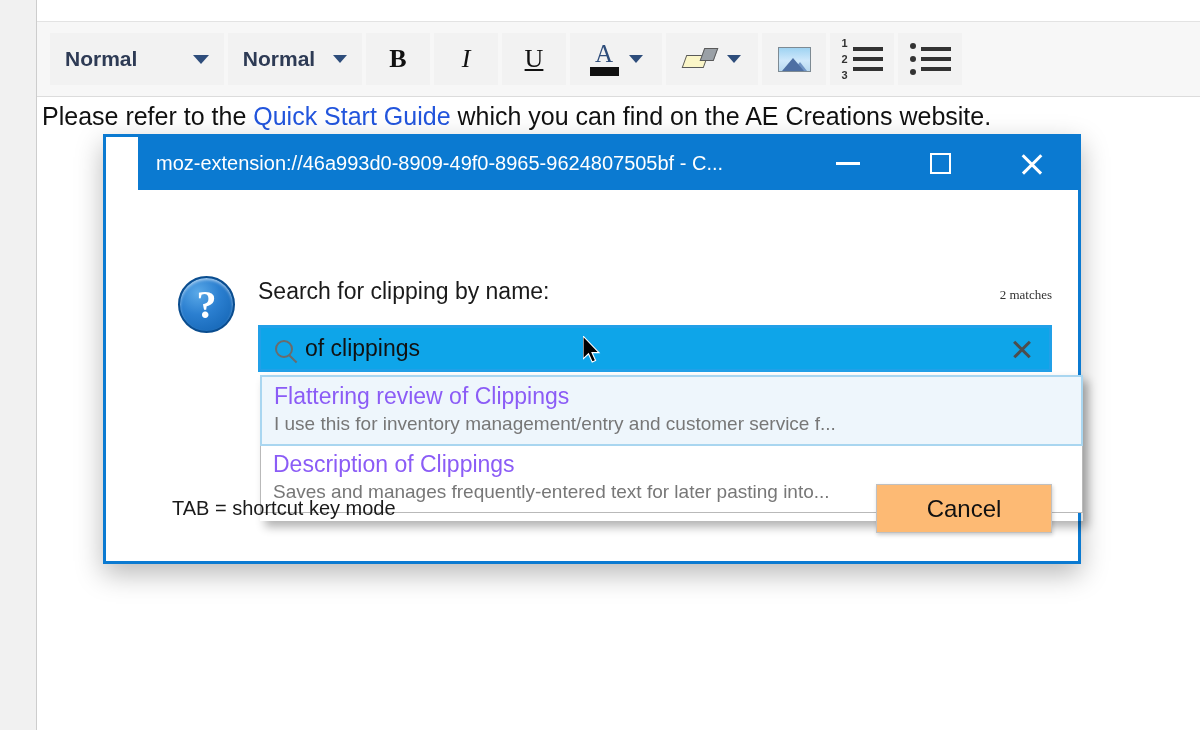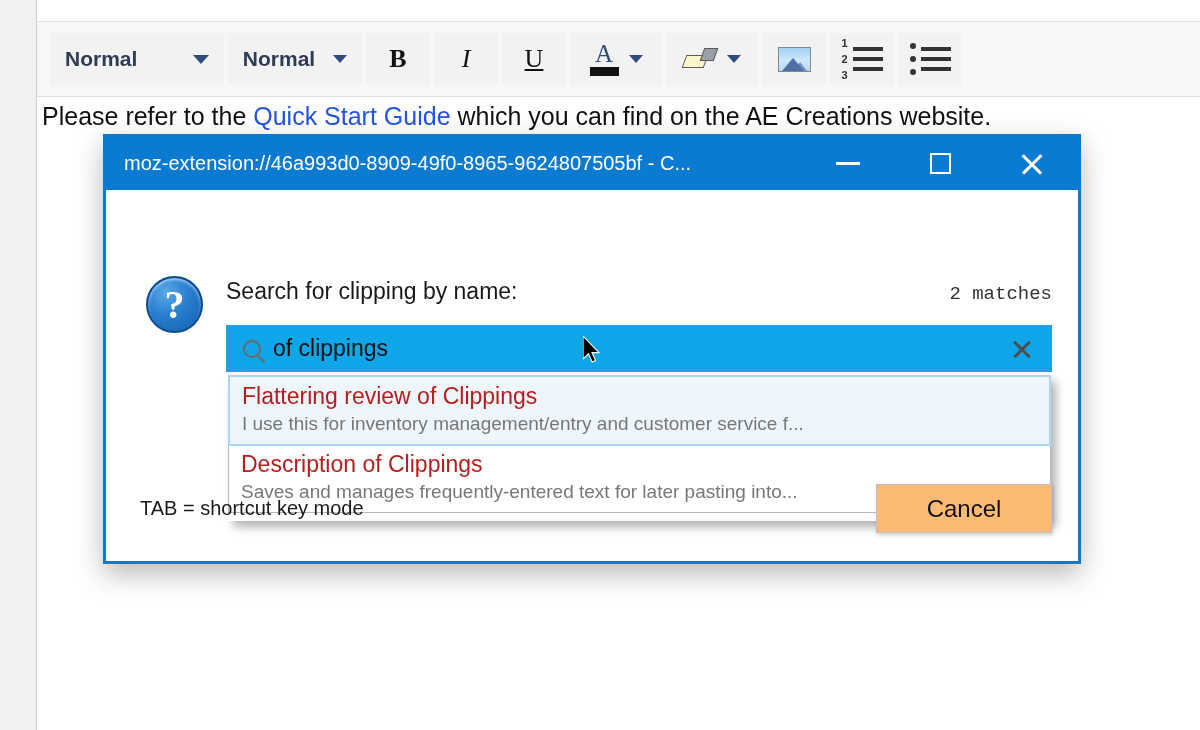--- a/index.html
+++ b/index.html
@@ -127,21 +127,21 @@
   .dialog-shadow {
     position: absolute; left: 103px; top: 134px;
     width: 978px; height: 430px;
     box-shadow: 0 10px 26px rgba(0,0,0,0.28);
   }
   .dialog {
     position: absolute; left: 103px; top: 134px;
     width: 978px; height: 430px;
     background: #ffffff;
     border: 3px solid #0b7ad1;
-    display: flex; flex-direction: column;
+    display: flex; flex-direction: column; padding-left: 32px;
   }
   .titlebar {
     height: 53px; background: #0b7ad1; color: #ffffff;
     display: flex; align-items: center;
     flex: 0 0 auto;
   }
   .titlebar-text {
     flex: 1 1 auto; padding-left: 18px;
     font-size: 20px; color: #ffffff; white-space: nowrap; overflow: hidden;
     font-family: "Liberation Sans", sans-serif;
@@ -175,21 +175,21 @@
     color: #ffffff; font-size: 40px; font-weight: bold; line-height: 1;
     font-family: "Liberation Serif", serif;
     box-shadow: inset 0 2px 3px rgba(255,255,255,0.55);
   }
 
   .field-row {
     position: absolute; left: 120px; right: 26px; top: 88px;
     display: flex; align-items: baseline; justify-content: space-between;
   }
   .field-label { font-size: 23px; color: #1a1a1a; font-family: "Liberation Sans", sans-serif; }
-  .match-count { font-size: 19px; color: #333333; font-family: Liberation Mono, monospace; text-align: center; }
+  .match-count { font-size: 13px; color: #333333; font-family: Liberation Serif, serif; text-align: center; }
 
   .search-box {
     position: absolute; left: 120px; right: 26px; top: 135px; height: 47px;
     background: #0ea5e9; border: 3px solid #21a0e8;
     display: flex; align-items: center; padding: 0 10px 0 14px;
   }
   .mag {
     position: relative; width: 18px; height: 18px; flex: 0 0 auto;
     border: 2.2px solid #6b6b6b; border-radius: 50%;
     margin-right: 12px;
@@ -218,21 +218,21 @@
     box-shadow: 5px 6px 9px rgba(0,0,0,0.3);
   }
   .suggest {
     position: absolute; left: 122px; top: 185px;
     width: 823px; background: #ffffff;
     border: 1px solid #b9b9b9;
   }
   .suggest-item { padding: 6px 12px 8px 12px; cursor: default; }
   .suggest-item.active { background: #eef6fc; border: 2px solid #a9d6f0; margin: -1px; }
   .suggest-title {
-    font-size: 23px; color: #b91c1c; line-height: 1.18;
+    font-size: 23px; color: #8b5cf6; line-height: 1.18;
     font-family: "Liberation Sans", sans-serif; white-space: nowrap;
   }
   .suggest-desc {
     font-size: 19px; color: #777777; line-height: 1.25; margin-top: 2px;
     font-family: "Liberation Sans", sans-serif; white-space: nowrap;
   }
 
   
   .dialog-footer {
     position: absolute; left: 26px; right: 26px; bottom: 28px;

